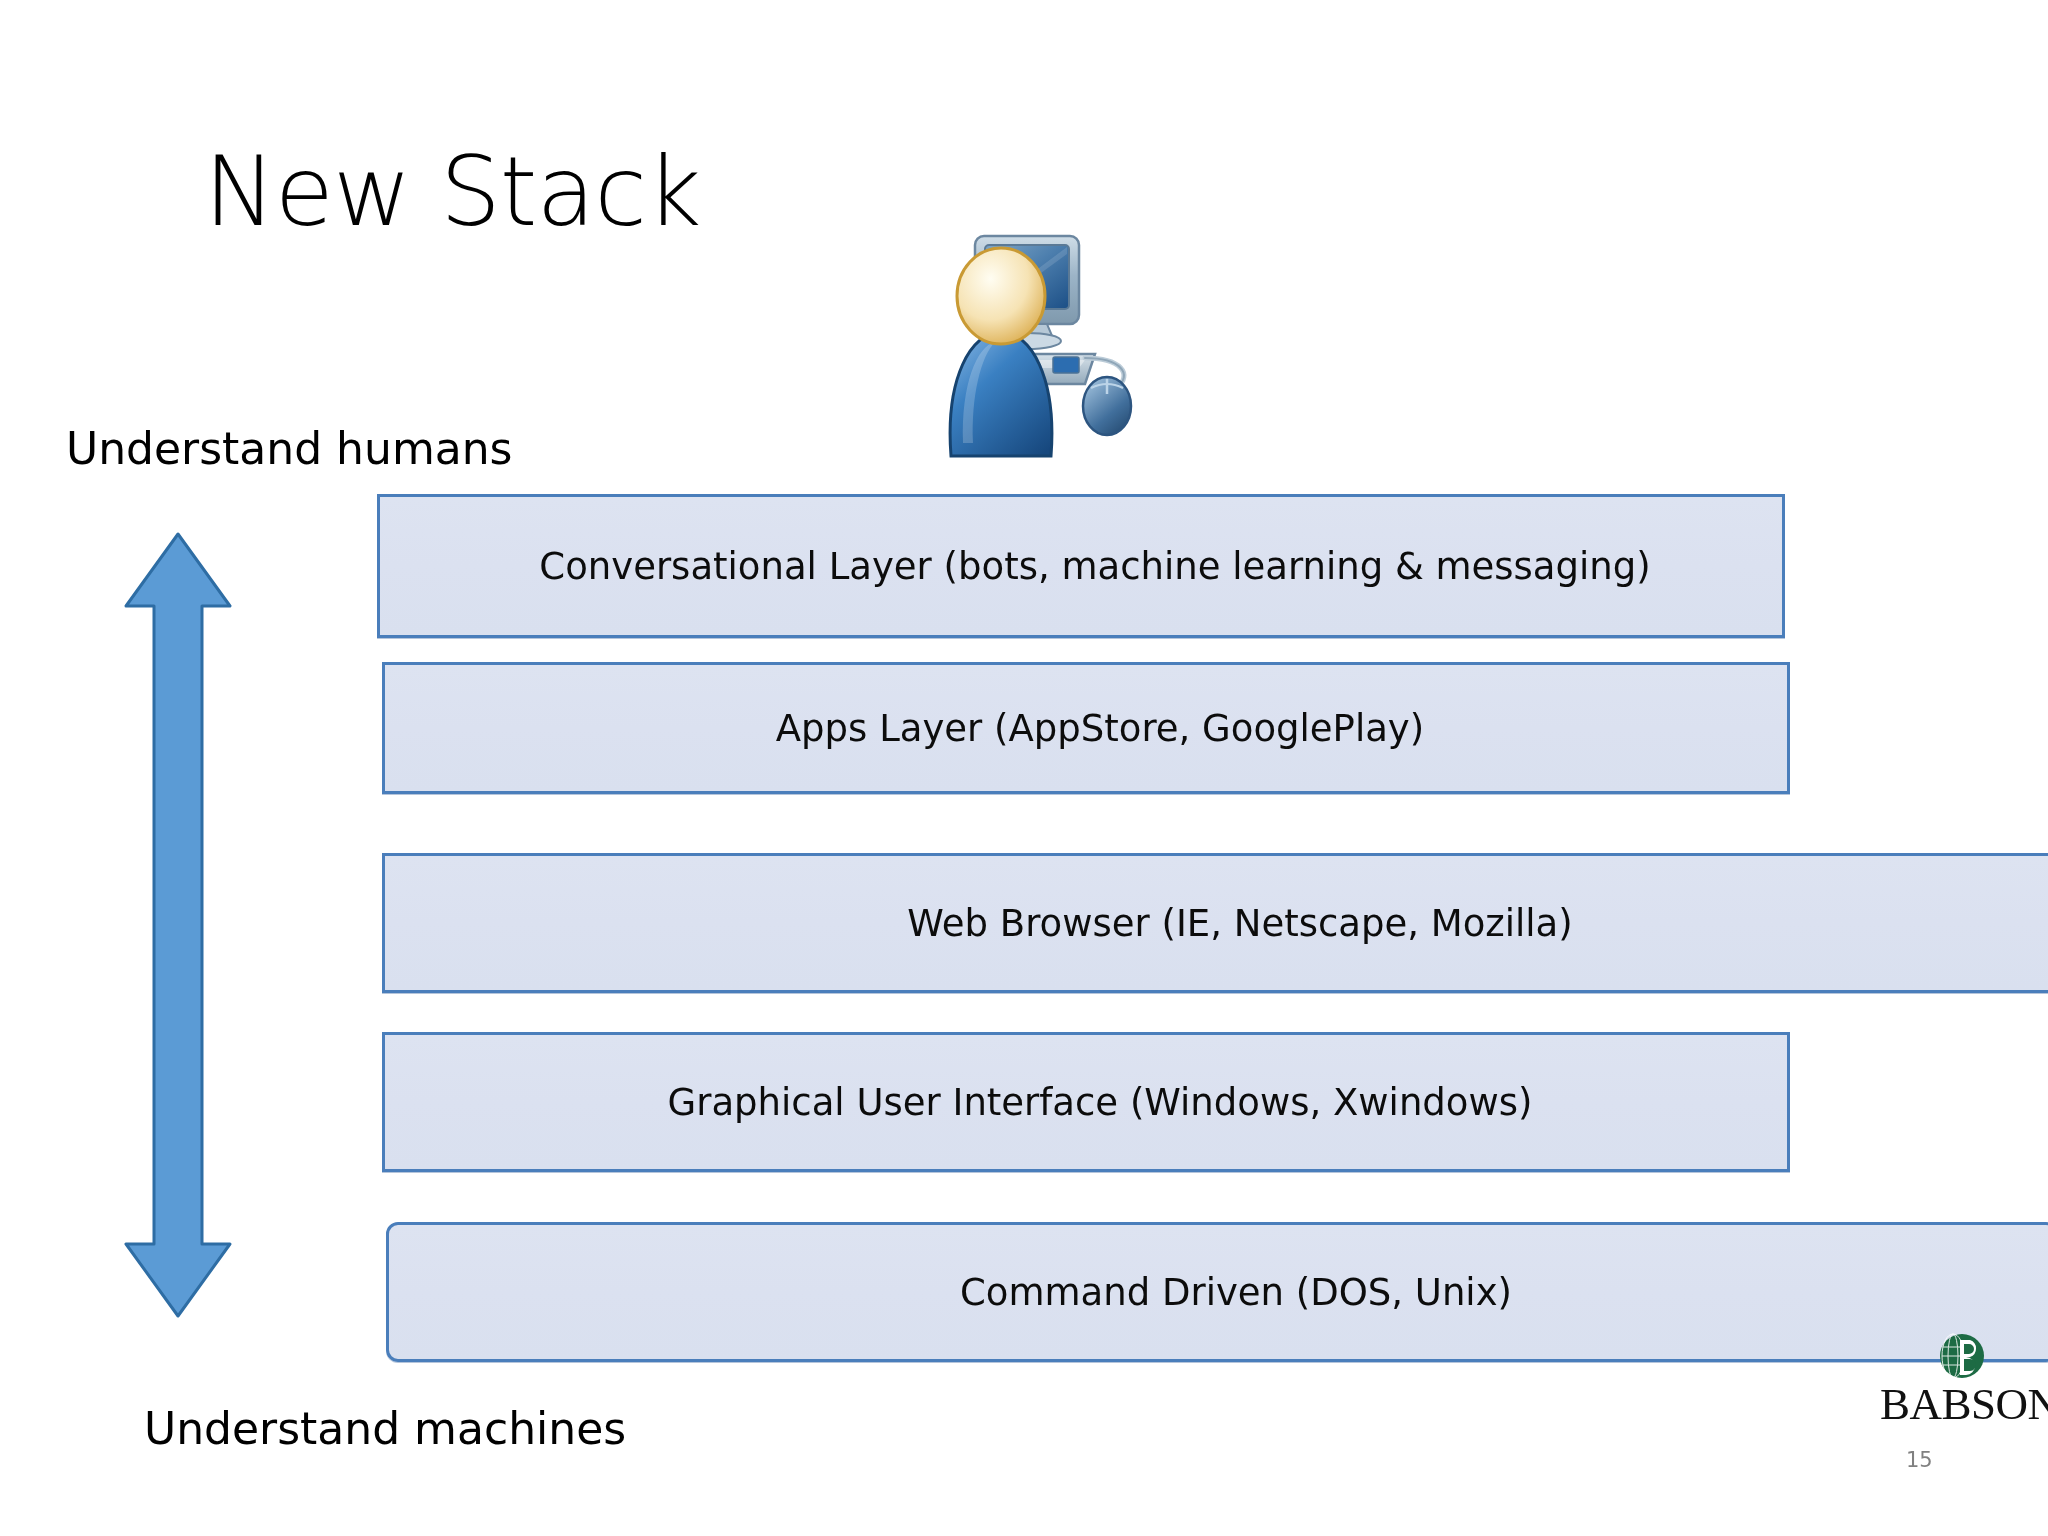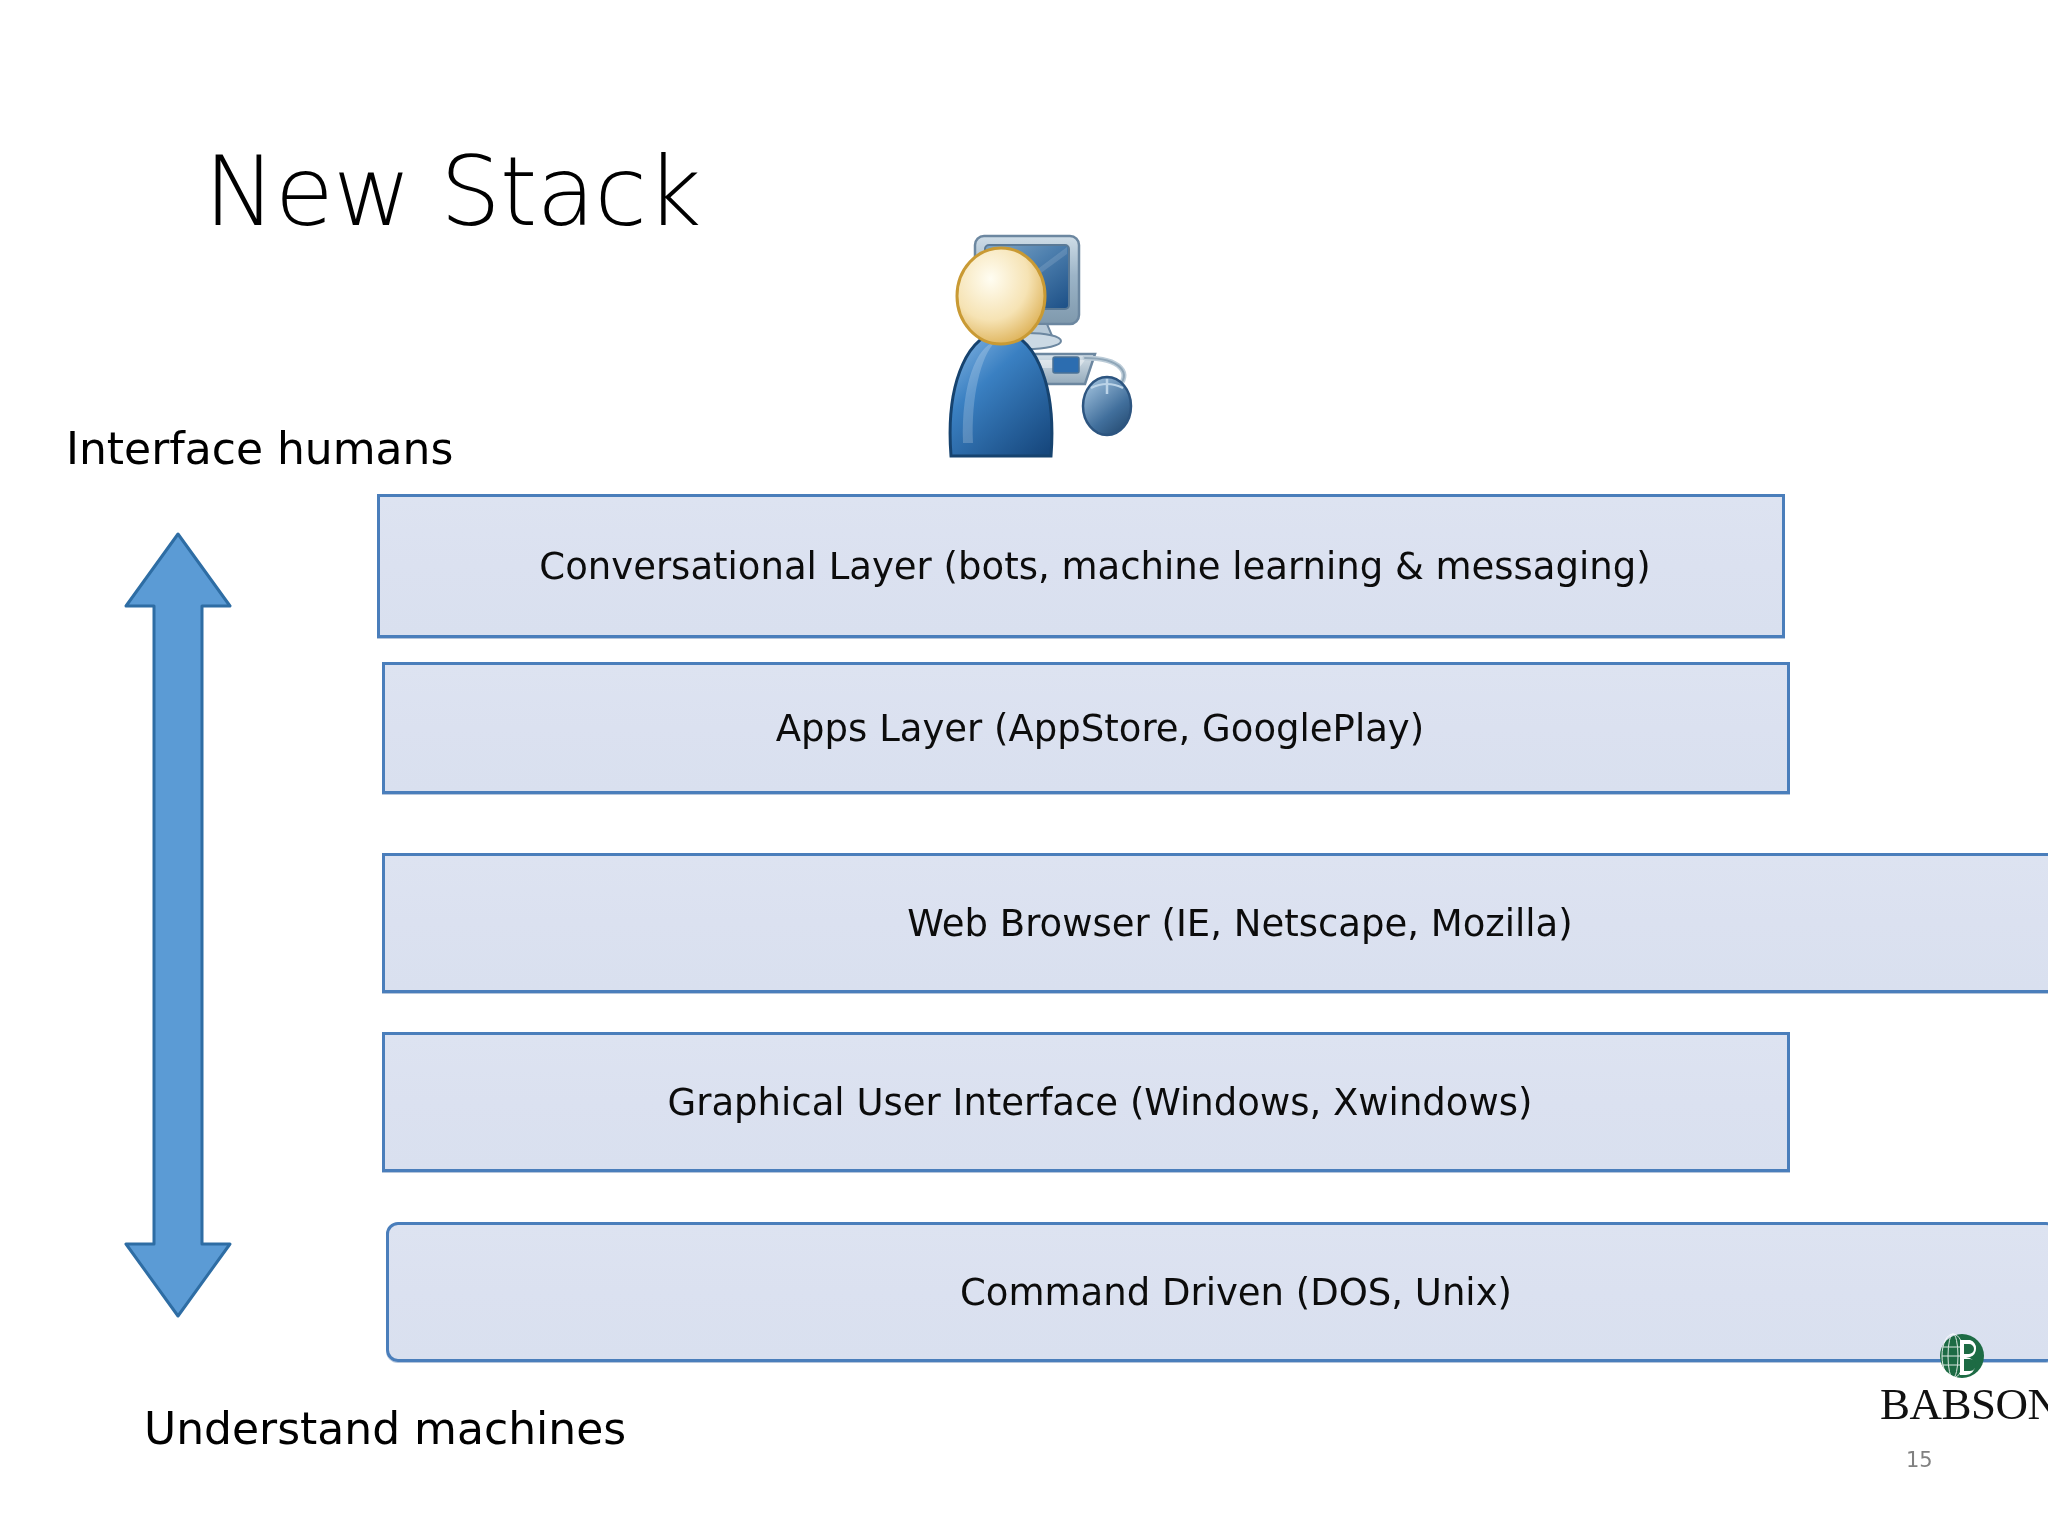--- a/index.html
+++ b/index.html
@@ -187,21 +187,21 @@
       <path d="M218 151 L218 166" stroke="#bcd4e8" stroke-width="2.5"></path>
       <path d="M202 160 q16 -8 32 0" fill="none" stroke="#bcd4e8" stroke-width="2"></path>
 
       <path d="M62 228 C 56 150, 82 104, 112 104 C 142 104, 168 150, 162 228 Z" fill="url(#gBody)" stroke="#16436f" stroke-width="3"></path>
       <path d="M74 215 C 72 156, 88 118, 106 114 C 92 128, 82 168, 84 215 Z" fill="#ffffff" opacity="0.2"></path>
 
       <ellipse cx="112" cy="68" rx="44" ry="48" fill="url(#gHead)" stroke="#c99a34" stroke-width="3"></ellipse>
     </svg>
   </div>
 
-  <div id="label-top" class="axis-label">Interface humans</div>
+  <div id="label-top" class="axis-label">Understand humans</div>
 
   <div id="double-arrow">
     <svg viewBox="0 0 112 790" width="112" height="790" aria-hidden="true">
       <polygon points="56,4 108,76 80,76 80,714 108,714 56,786 4,714 32,714 32,76 4,76" fill="#5b9bd5" stroke="#2e6da4" stroke-width="3" stroke-linejoin="round"></polygon>
     </svg>
   </div>
 
   <div class="layer-box" id="layer-0">
     <span class="layer-text">Conversational Layer (bots, machine learning &amp; messaging)</span>
   </div>

